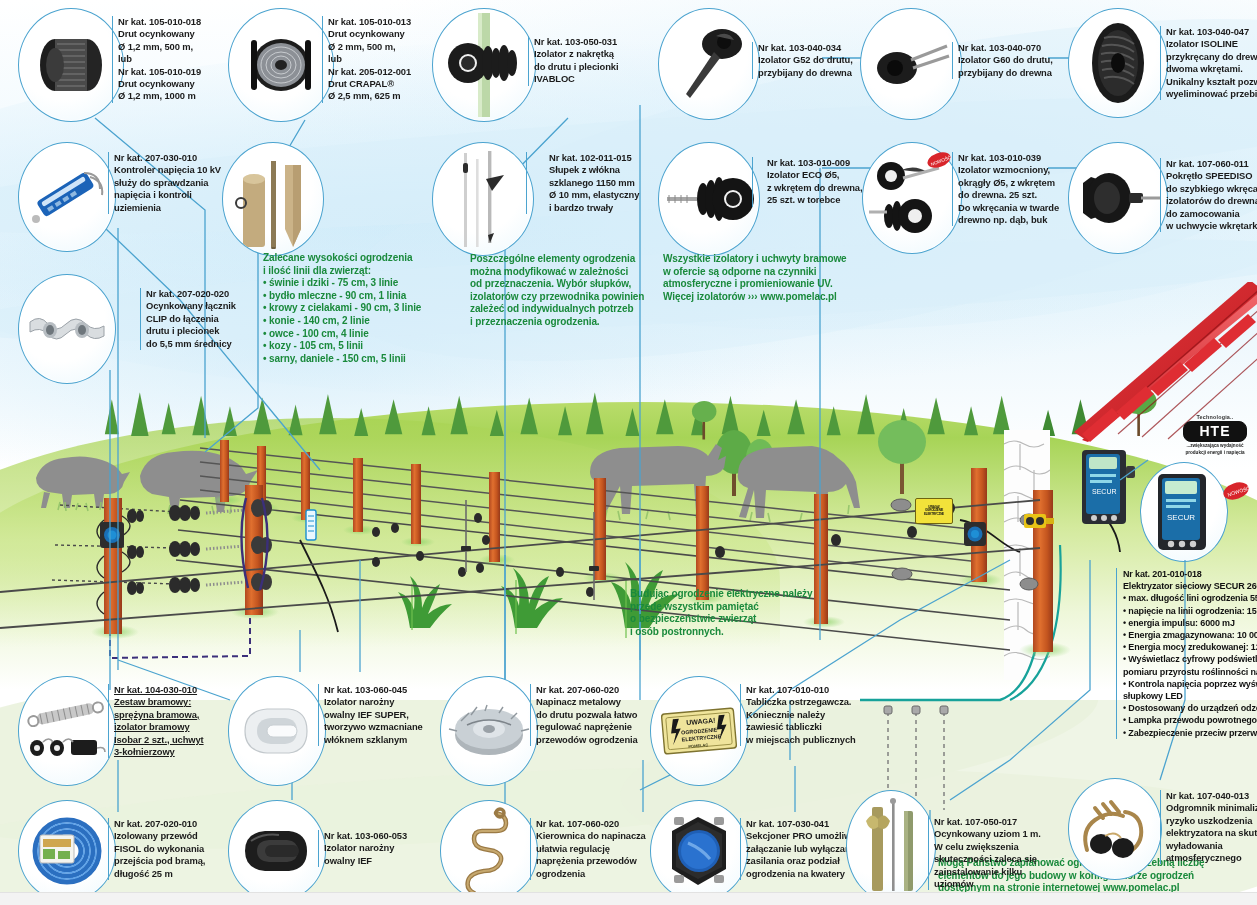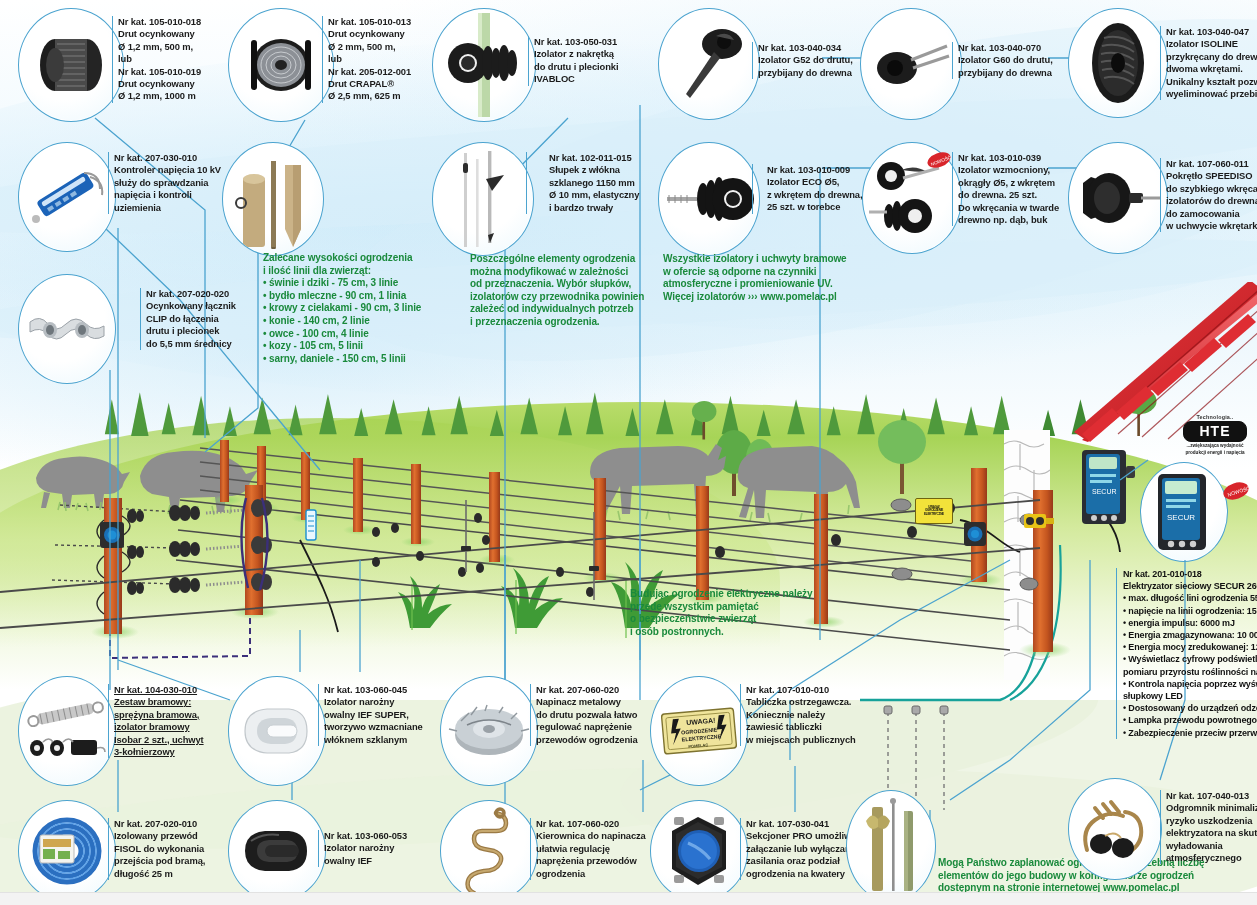--- a/index.html
+++ b/index.html
@@ -737,21 +737,21 @@
       <g fill="#141414">
         <ellipse cx="40" cy="32" rx="6" ry="16"></ellipse>
         <ellipse cx="48" cy="32" rx="6" ry="19"></ellipse>
         <ellipse cx="56" cy="32" rx="6" ry="22"></ellipse>
         <circle cx="70" cy="32" r="21"></circle>
         <circle cx="70" cy="32" r="9" fill="#f2f2f2"></circle>
         <circle cx="70" cy="32" r="7" fill="#1a1a1a"></circle>
       </g>
     </svg>
   </div>
-  <div class="cap" style="left:752px;top:164px;padding-left:14px;">
+  <div class="cap" style="left:752px;top:157px;padding-left:14px;">
     <div>Nr kat. 103-010-009</div>
     <div>Izolator ECO Ø5,</div>
     <div>z wkrętem do drewna,</div>
     <div>25 szt. w torebce</div>
   </div>
 
   <div class="cir" style="left:862px;top:142px;width:98px;height:110px">
     <svg width="90" height="92" viewBox="0 0 90 92">
       <g fill="#141414" transform="translate(0,4)">
         <circle cx="24" cy="20" r="14"></circle>
@@ -1075,20 +1075,28 @@
     <svg width="62" height="98" viewBox="0 0 62 98">
       <rect x="12" y="10" width="11" height="84" rx="2" fill="#a79a5e"></rect>
       <path d="M6 24 q6 -10 12 -2 l0 8 q-8 6 -12 -6z" fill="#c7b86e"></path>
       <path d="M30 24 q-6 -10 -12 -2 l0 8 q8 6 12 -6z" fill="#b5a55f"></path>
       <rect x="32" y="2" width="2.6" height="92" fill="#8f8f8f"></rect>
       <circle cx="33" cy="4" r="3" fill="#9a9a9a"></circle>
       <rect x="44" y="14" width="9" height="80" rx="2" fill="#8f9a6c"></rect>
       <rect x="44" y="14" width="4" height="80" fill="#a9b283"></rect>
     </svg>
   </div>
+  <div class="cap" style="left:928px;top:816px;">
+    <div>Nr kat. 107-050-017</div>
+    <div>Ocynkowany uziom 1 m.</div>
+    <div>W celu zwiększenia</div>
+    <div>skuteczności zaleca się</div>
+    <div>zainstalowanie kilku</div>
+    <div>uziomów</div>
+  </div>
 
   <div class="cir" style="left:1068px;top:778px;width:92px;height:100px">
     <svg width="80" height="66" viewBox="0 0 80 66">
       <g stroke="#a9864b" stroke-width="4" fill="none" stroke-linecap="round">
         <path d="M12 54 q-6 -20 8 -30 q14 -10 28 -4"></path>
         <path d="M50 16 q14 2 16 16 q2 16 -12 24"></path>
         <path d="M20 12 l8 10 M28 8 l8 10 M36 6 l8 10"></path>
       </g>
       <g fill="#1b1b1b">
         <ellipse cx="26" cy="48" rx="11" ry="10"></ellipse>

